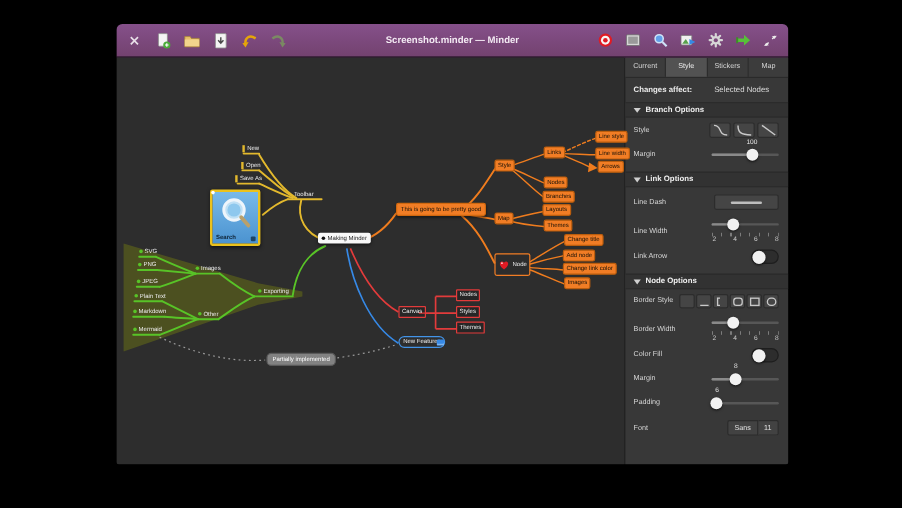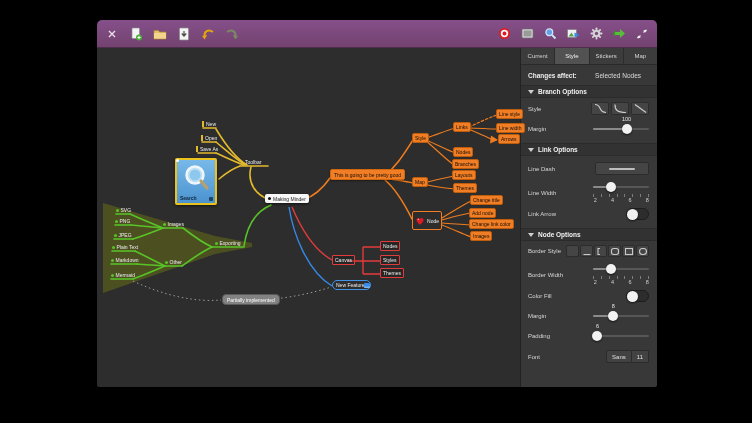--- a/index.html
+++ b/index.html
@@ -130,20 +130,21 @@
               <polygon points="1,9 6.2,8 3.6,12.5" fill="#e5a50a"></polygon>
             </svg>
         </div>
         <div class="tb-ic">
           <svg width="14" height="14" viewBox="0 0 14 14" opacity="0.75">
               <path d="M2,5 C7,1.5 11,4.5 10.5,9.5" stroke="#7ba05b" stroke-width="2" fill="none"></path>
               <polygon points="13,9 7.8,8 10.4,12.5" fill="#7ba05b"></polygon>
             </svg>
         </div>
       </div>
+      <div class="tb-title">Screenshot.minder — Minder</div>
       <div class="tb-right">
         <div class="tb-ic">
           <svg width="13" height="13" viewBox="0 0 13 13">
               <circle cx="6.5" cy="6.5" r="5.5" fill="#e01b24"></circle>
               <circle cx="6.5" cy="6.5" r="3.7" fill="#f6f5f4"></circle>
               <circle cx="6.5" cy="6.5" r="1.9" fill="#e01b24"></circle>
             </svg>
         </div>
         <div class="tb-ic">
           <svg width="13" height="13" viewBox="0 0 13 13">

